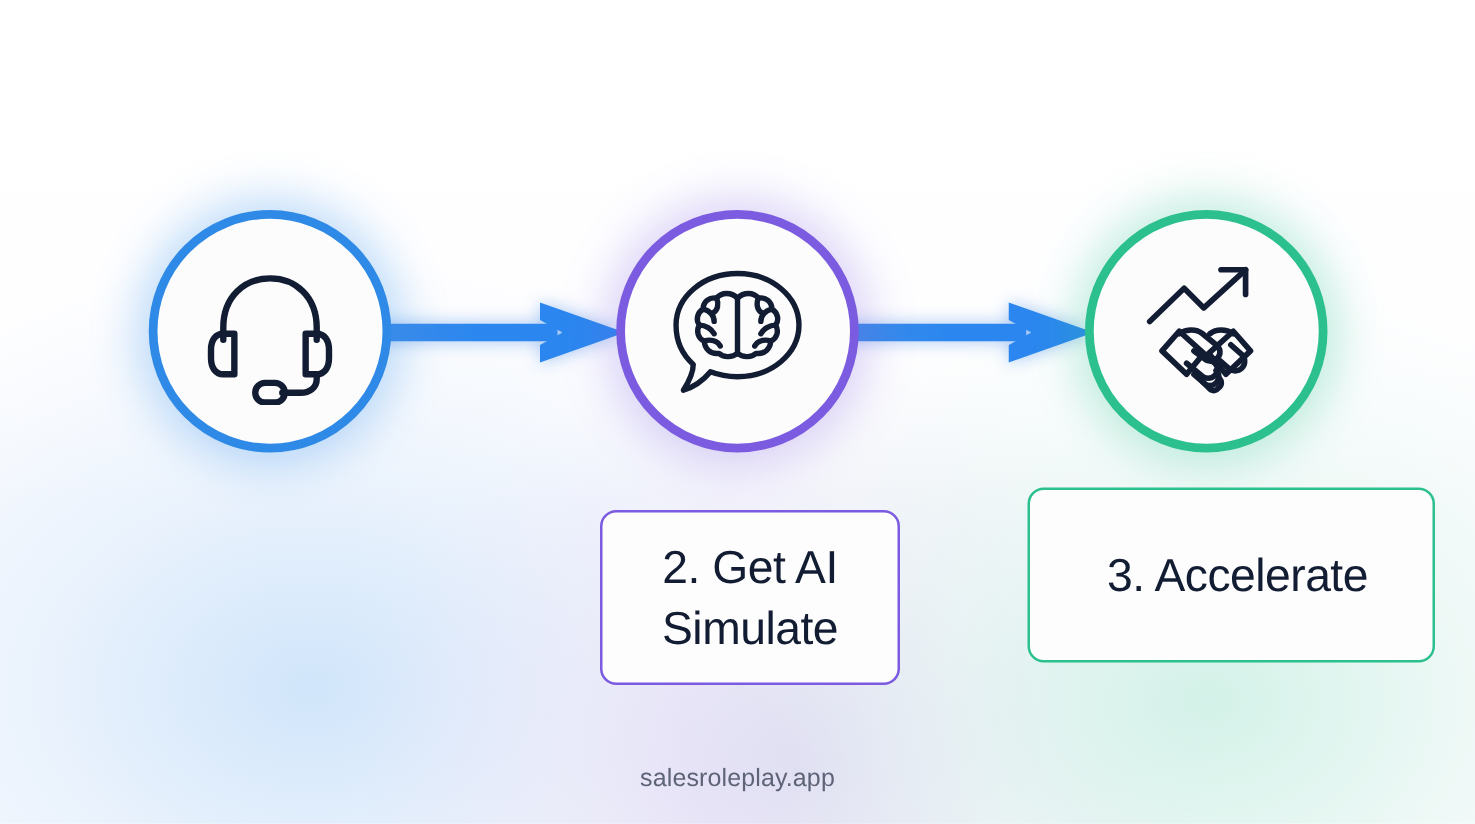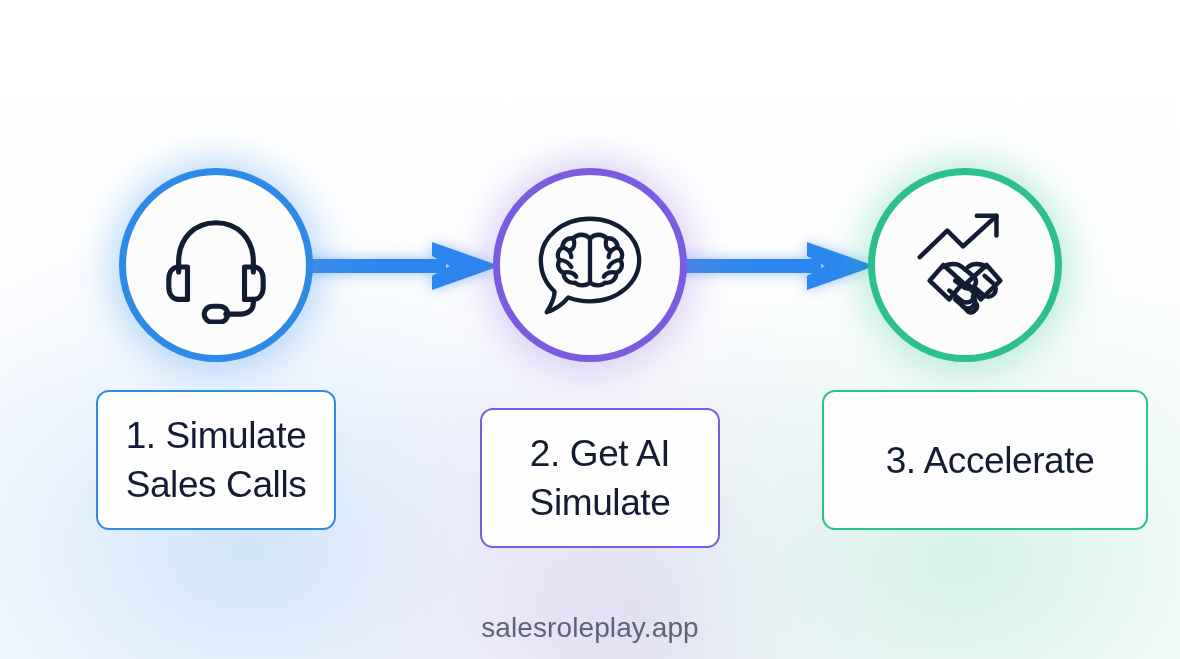--- a/index.html
+++ b/index.html
@@ -127,21 +127,21 @@
     white-space: nowrap;
     text-align: center;
   }
 
   
   .footer {
     position: absolute;
     left: 0; right: 0;
     top: 612px;
     text-align: center;
-    font-size: 28px;
+    font-size: 20px;
     color: #5e6377;
     letter-spacing: 0.1px;
     z-index: 4;
   }
 </style>
 </head>
 <body>
 
 <div class="bg-wrap">
   <div class="bg-blue"></div>
@@ -246,24 +246,20 @@
         <path d="M82 62 C76 58 68 58 63 62"></path>
 
         <path d="M44 86 L56 96 C59 99 64 99 67 96 C70 93 70 89 67 86 L57 78"></path>
         <path d="M50 95 L58 102 C61 105 65 105 68 102 C71 99 71 95 68 92"></path>
         <path d="M57 101 L62 106 C64 109 68 109 70 106 C73 104 73 100 70 98"></path>
         <path d="M69 82 L78 90 C81 93 86 93 89 90 C92 87 92 82 89 79 L80 71"></path>
       </svg>
     </span>
   </div>
 
-  <div class="step-label blue" id="label-1">
-    <span class="label-line">1. Simulate</span>
-    <span class="label-line">Sales Calls</span>
-  </div>
 
   <div class="step-label purple" id="label-2">
     <span class="label-line">2. Get AI</span>
     <span class="label-line">Simulate</span>
   </div>
 
   <div class="step-label green" id="label-3">
     <span class="label-line">3. Accelerate</span>
   </div>
 

